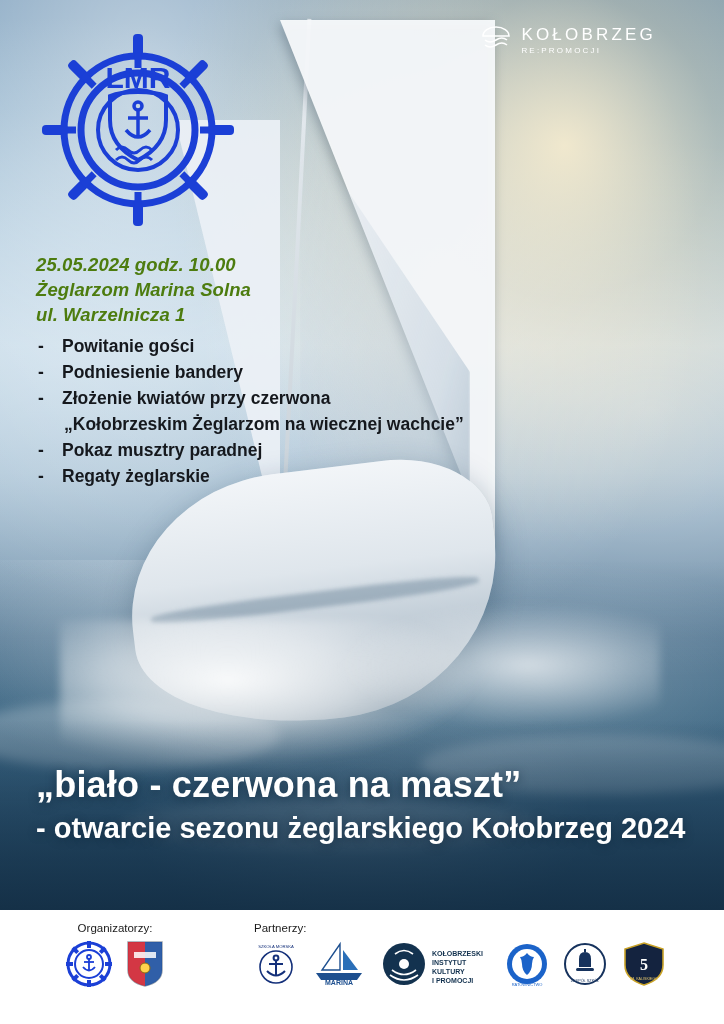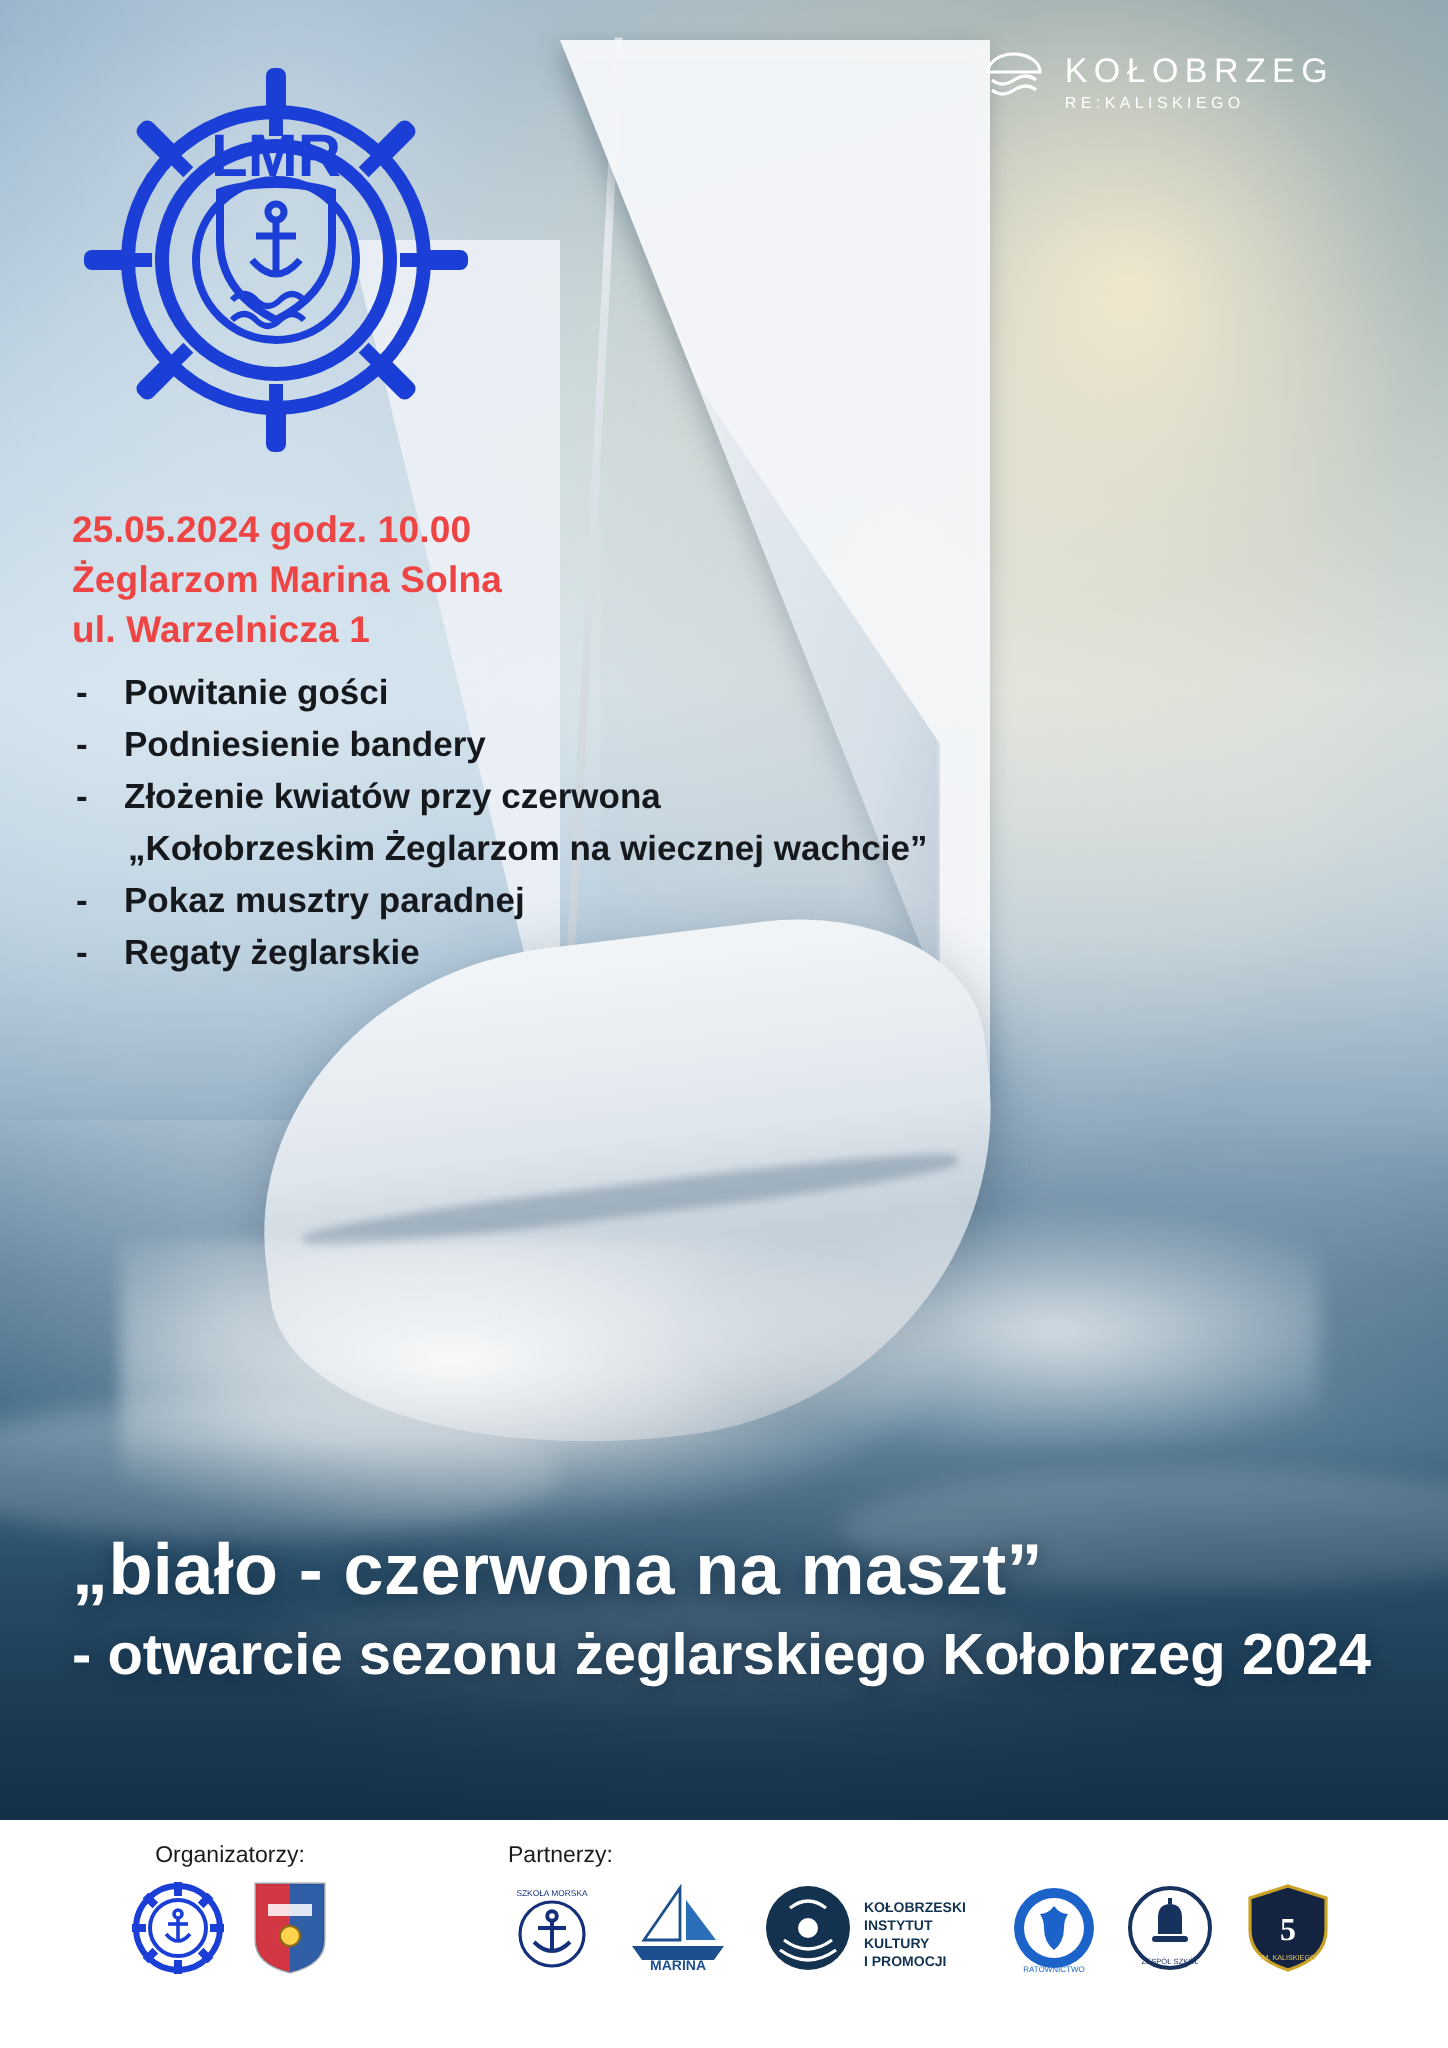--- a/index.html
+++ b/index.html
@@ -107,41 +107,42 @@
     position:absolute;left:0;top:720px;width:724px;height:190px;
     background:linear-gradient(to bottom, rgba(25,55,80,0) 0%, rgba(22,50,74,0.55) 55%, rgba(18,44,66,0.85) 100%);
   }
 
   
   .crest{position:absolute;left:40px;top:32px;width:196px;height:196px;}
   .crest svg{display:block;}
 
   
   .brand{
-    position:absolute;right:57px;top:26px;
+    position:absolute;right:68px;top:26px;
     display:flex;align-items:center;gap:10px;
     color:#ffffff;
     justify-content:center;
   }
   .brand .b-text{line-height:1.05;}
   .brand .b-main{
     font-size:17px;letter-spacing:3.2px;font-weight:400;color:#ffffff;
   }
   .brand .b-sub{
     font-size:8px;letter-spacing:2.2px;color:#ffffff;margin-top:3px;
   }
 
   
   .info{
     position:absolute;left:36px;top:252px;width:520px;
     color:#111318;
   }
   .info .line{
     font-size:18.5px;font-weight:bold;line-height:25px;letter-spacing:0.1px;
-    color:#ef4444;
+    color:#4d7c0f;
+    font-style:italic;
   }
   .info ul{
     list-style:none;margin:6px 0 0 0;padding:0;
   }
   .info li{
     font-size:17.5px;font-weight:bold;line-height:26px;color:#15181d;
     padding-left:26px;position:relative;
   }
   .info li .dash{
     position:absolute;left:2px;top:0;font-weight:bold;
@@ -270,21 +271,21 @@
   <div class="brand">
     <span>
       <svg width="30" height="26" viewBox="0 0 30 26" aria-hidden="true">
         <path d="M2 10 a13 9 0 0 1 26 0 z" fill="none" stroke="#ffffff" stroke-width="1.6"></path>
         <path d="M4 14 q5 4 11 0 t11 0" fill="none" stroke="#ffffff" stroke-width="1.6"></path>
         <path d="M4 19 q5 4 11 0 t11 0" fill="none" stroke="#ffffff" stroke-width="1.6"></path>
       </svg>
     </span>
     <span class="b-text">
       <div class="b-main">KOŁOBRZEG</div>
-      <div class="b-sub">RE:KALISKIEGO</div>
+      <div class="b-sub">RE:PROMOCJI</div>
     </span>
   </div>
 
   <div class="info">
     <div class="line">25.05.2024 godz. 10.00</div>
     <div class="line">Żeglarzom Marina Solna</div>
     <div class="line">ul. Warzelnicza 1</div>
     <ul>
       <li>
         <span class="dash">-</span>

